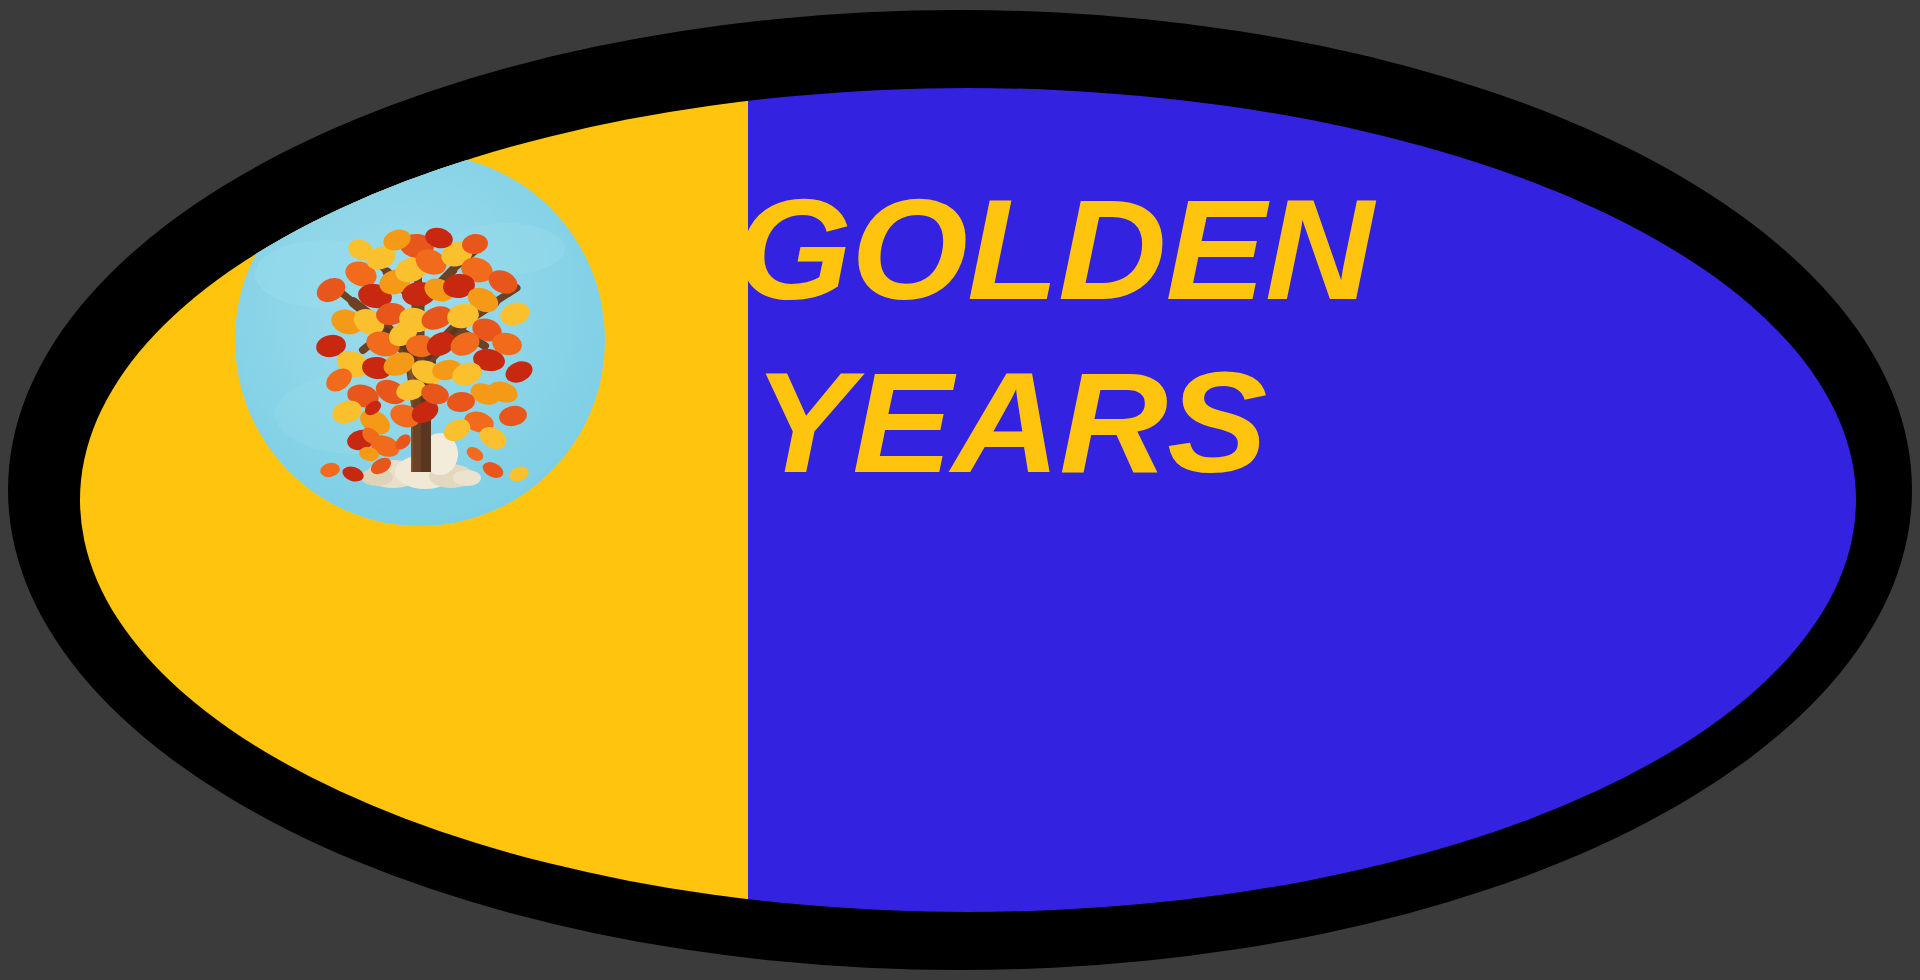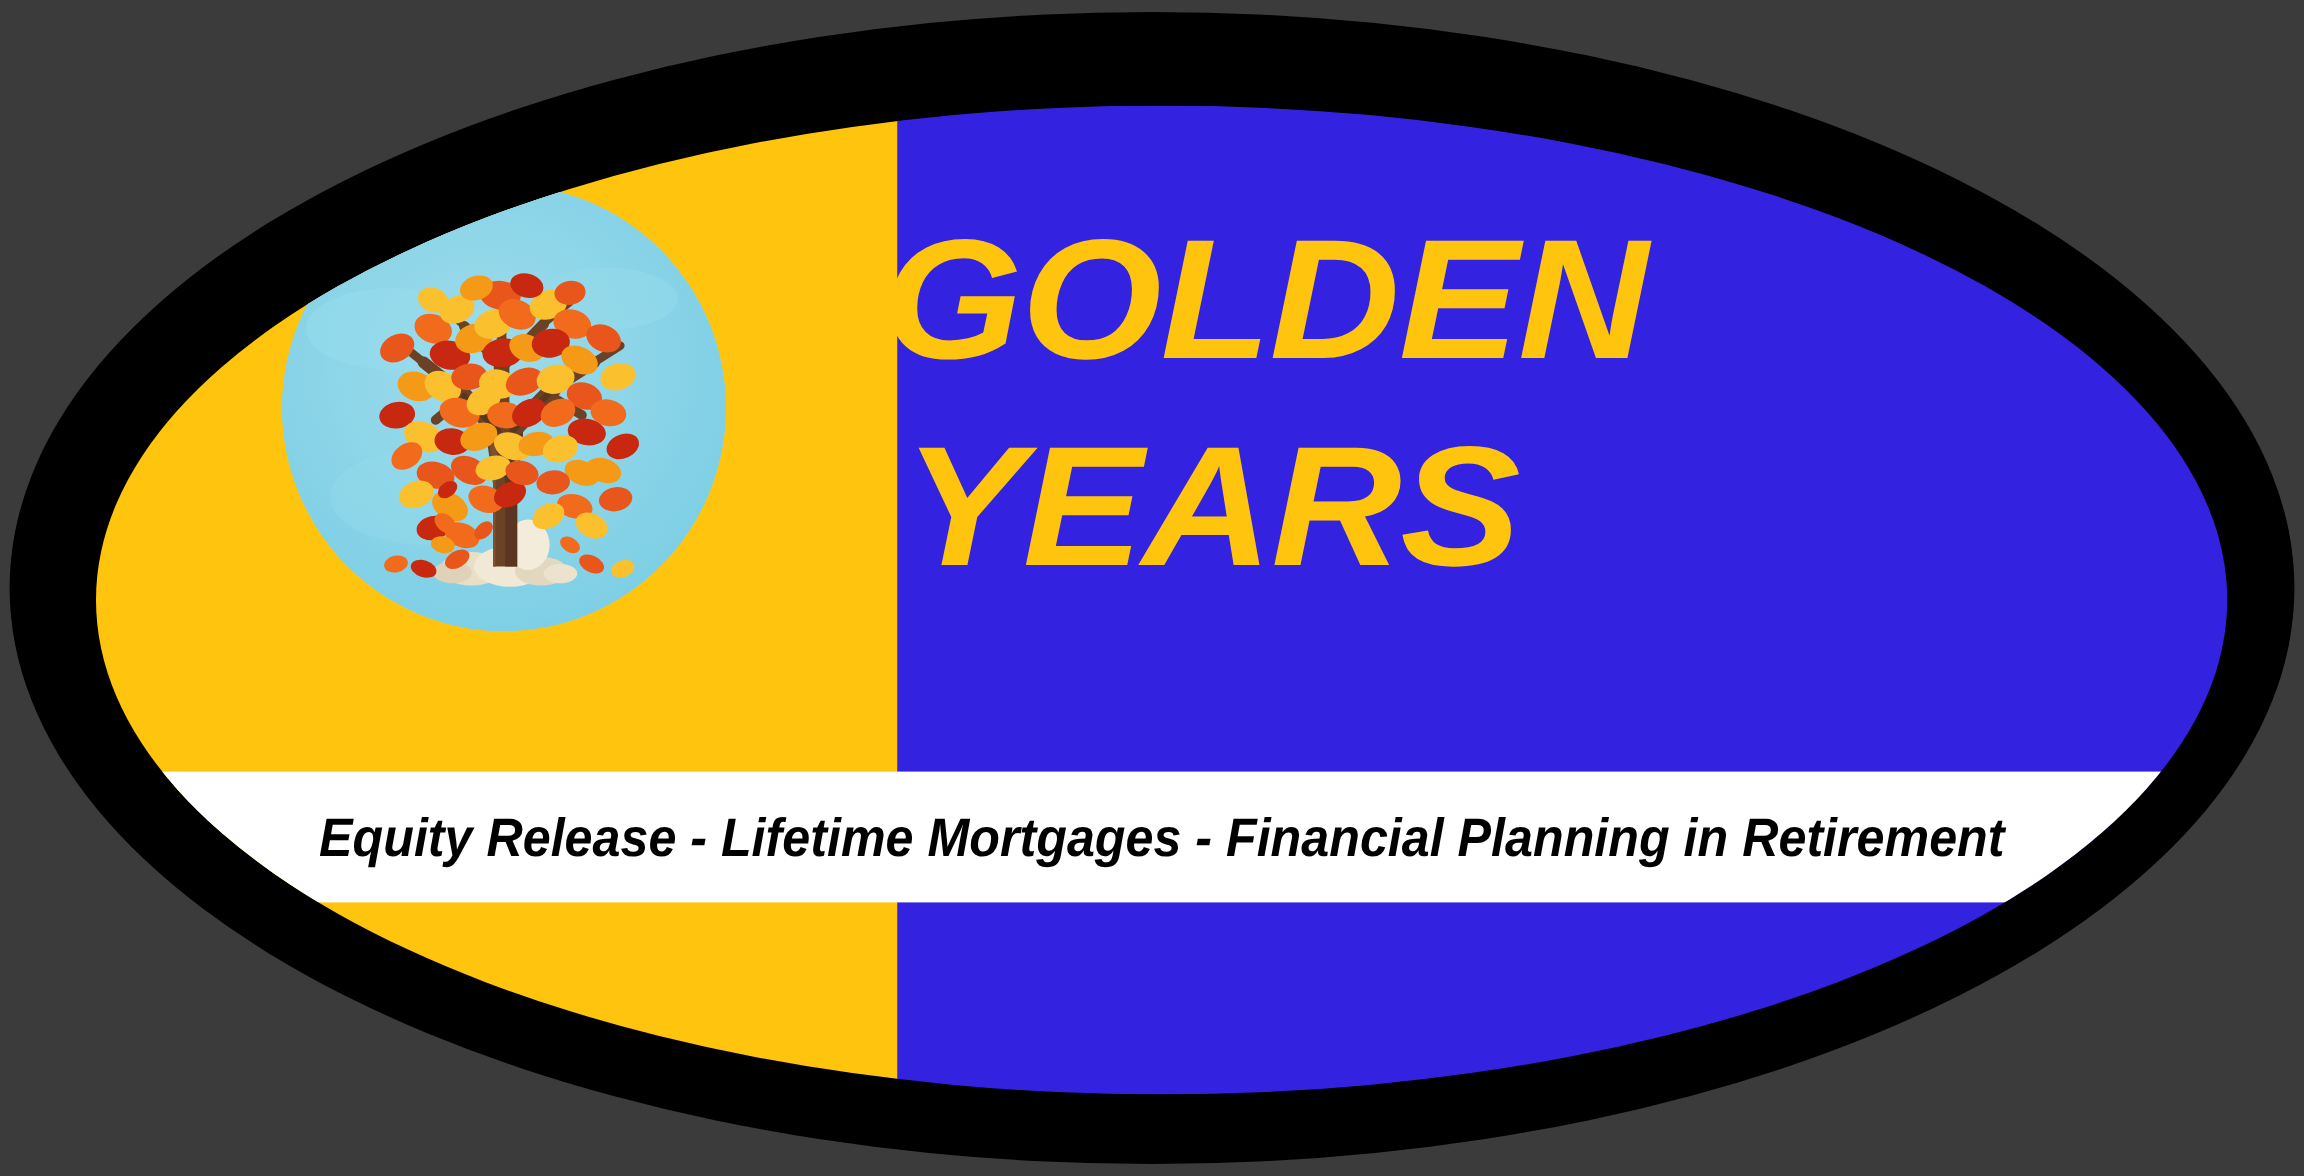--- a/index.html
+++ b/index.html
@@ -266,19 +266,16 @@
             </g>
           </g>
         </svg>
       </div>
 
       <div class="wordmark">
         <span class="wm-line line-golden">GOLDEN</span>
         <span class="wm-line line-years">YEARS</span>
       </div>
 
-      <div class="tagline-band">
-        <span class="tagline-text">Equity Release - Lifetime Mortgages - Financial Planning in Retirement</span>
-      </div>
 
     </div>
   </div>
 </div>
 
 </body></html>

